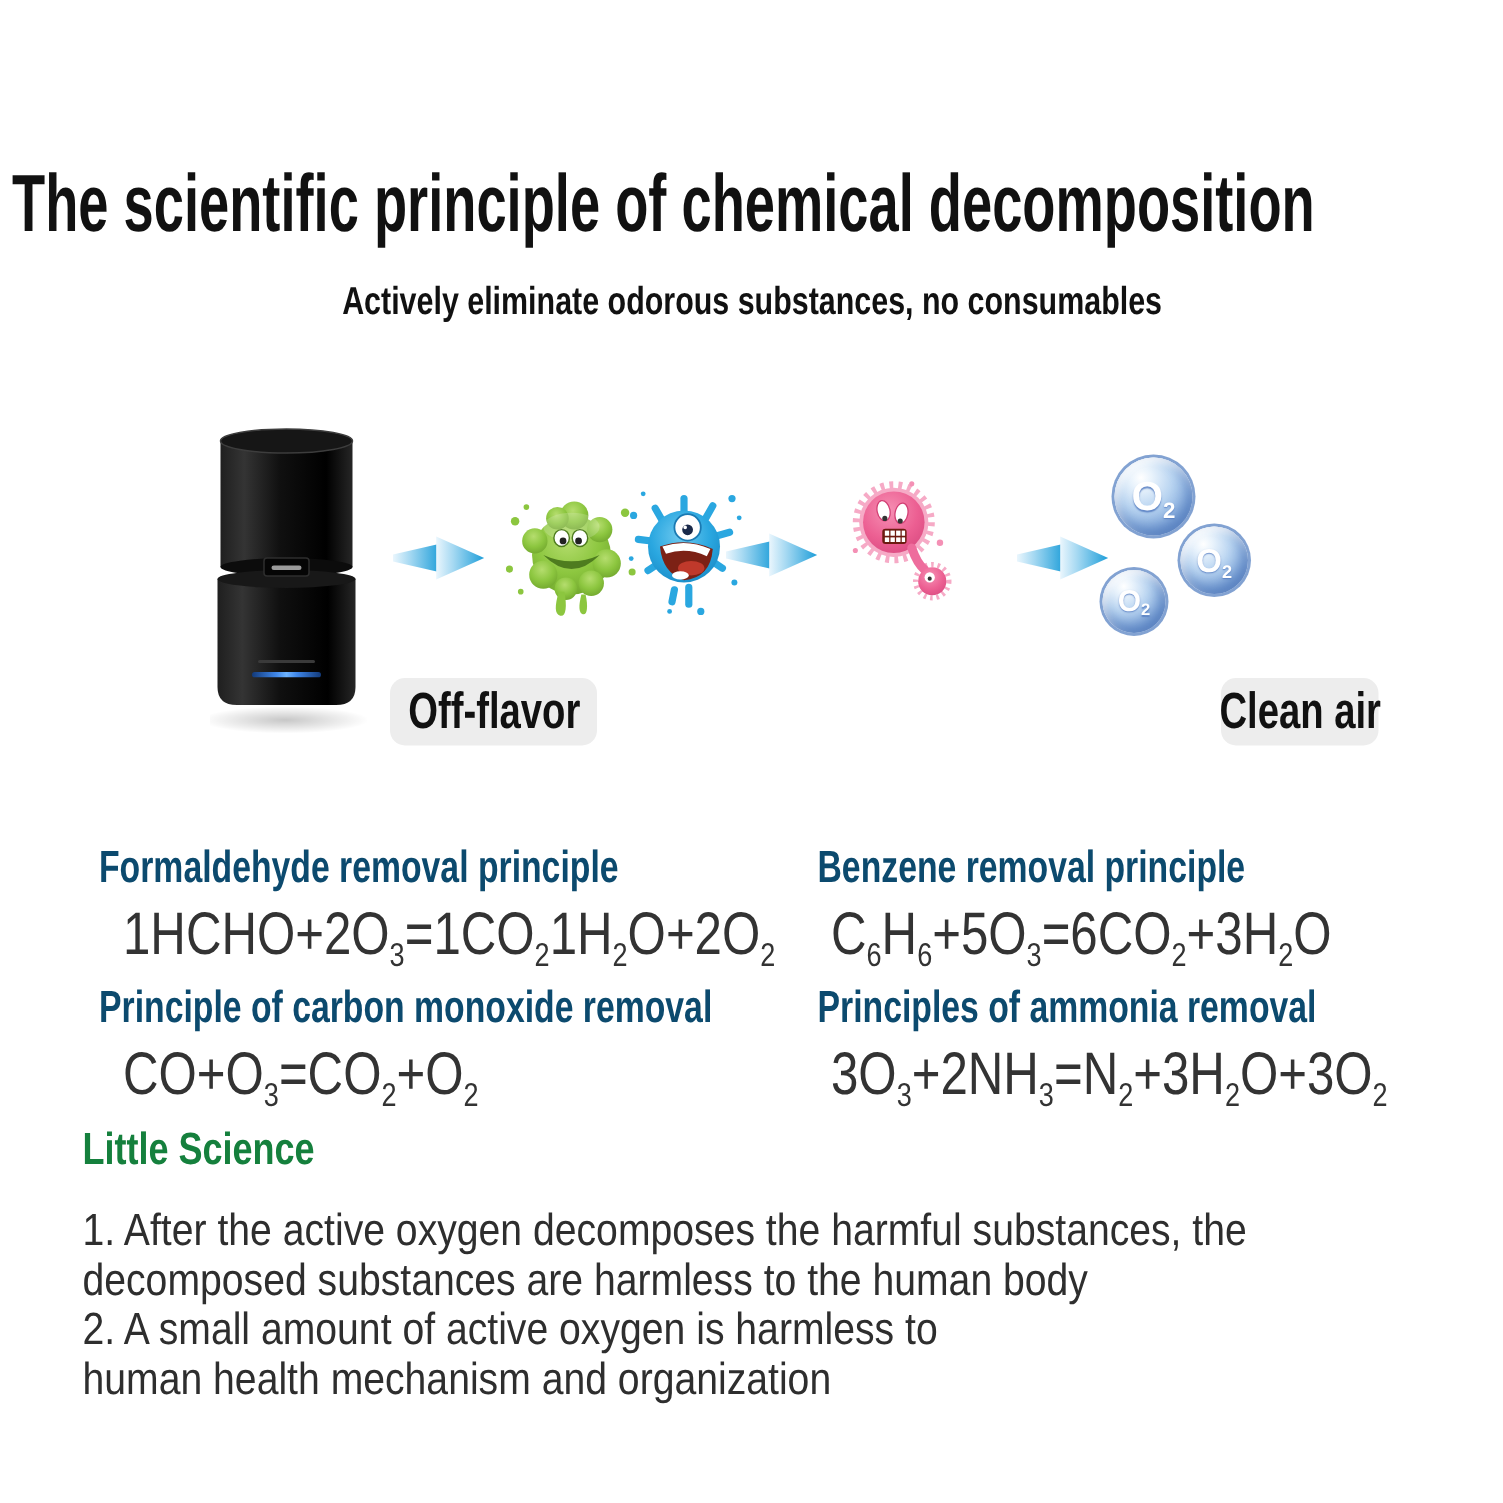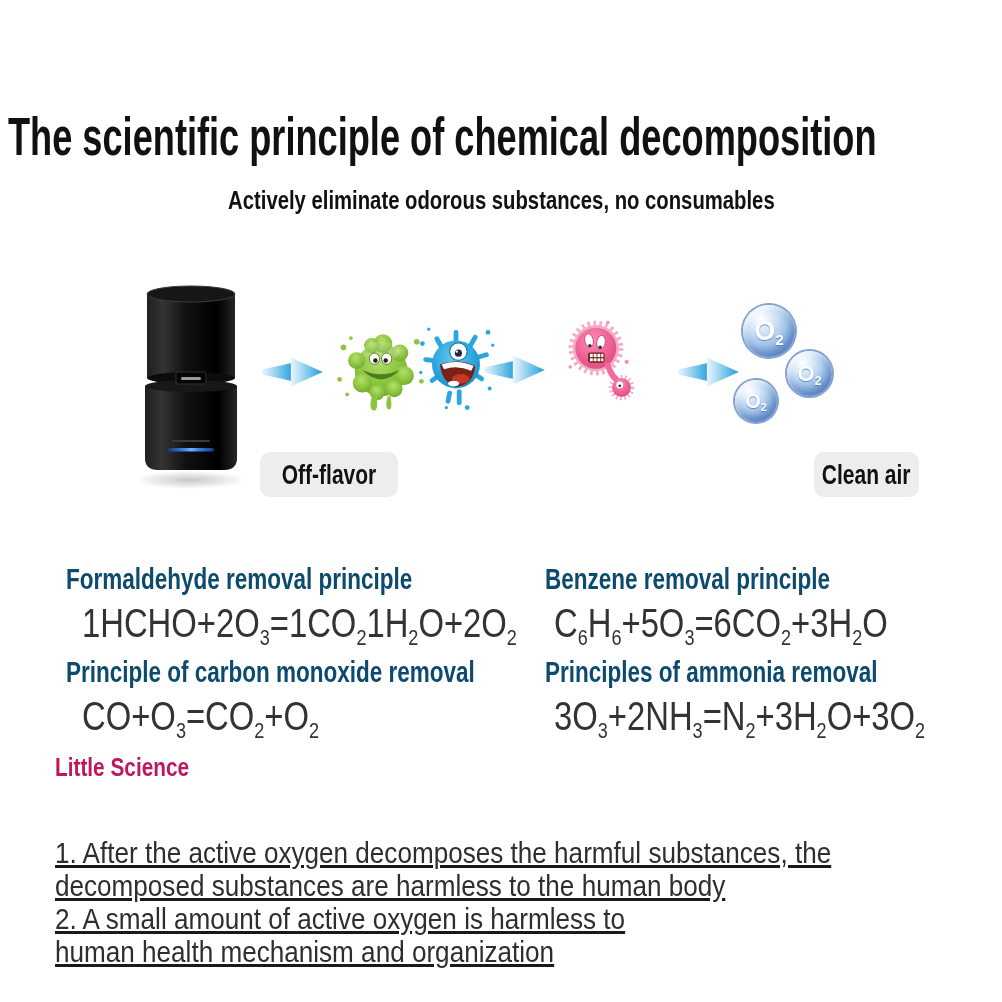--- a/index.html
+++ b/index.html
@@ -35,21 +35,21 @@
     text-shadow:0 1px 1px rgba(80,120,190,.85);
   }
   .bubble1{left:743px;top:305px;width:52px;height:52px;font-size:27px;}
   .bubble2{left:787px;top:351px;width:45px;height:45px;font-size:22px;}
   .bubble3{left:735px;top:380px;width:42px;height:42px;font-size:20px;}
 
   
   .badge{
     position:absolute;top:452px;height:45px;background:#ededed;border-radius:10px;
     display:flex;align-items:center;justify-content:center;
-    font-size:28px;font-weight:700;color:#111;
+    font-size:34px;font-weight:700;color:#111;
   }
   .badge .sqz{transform:scaleX(.75);transform-origin:center center;}
   .badge1{left:260px;width:138px;}
   .badge2{left:412px;width:390px;}
   .badge3{left:814px;width:105px;}
 
   
   .principle{position:absolute;}
   .p0{left:66px;top:562px;}
   .p1{left:545px;top:562px;}
@@ -59,23 +59,23 @@
   .p-title .sqz{transform:scaleX(.75);}
   .p-formula{
     margin-top:4px;font-size:40px;font-weight:400;line-height:46px;color:#333;
     transform:scaleX(.82);transform-origin:left top;white-space:nowrap;
   }
   .p0 .p-formula,.p2 .p-formula{margin-left:16px;}
   .p1 .p-formula,.p3 .p-formula{margin-left:9px;}
   .sub{font-size:55%;position:relative;top:.35em;}
 
   
-  .sci-h{left:55px;top:750px;font-size:26px;font-weight:700;line-height:34px;color:#be185d;text-align:right;}
+  .sci-h{left:55px;top:750px;font-size:30px;font-weight:700;line-height:34px;color:#15803d;text-align:right;}
   .sci-h .sqz{transform:scaleX(.8);}
-  .sci-lines{left:55px;top:836px;text-decoration:underline;}
+  .sci-lines{left:55px;top:804px;}
   .sci-line{font-size:30px;line-height:33px;color:#2e2e2e;transform:scaleX(.87);transform-origin:left top;white-space:nowrap;}
 </style>
 </head>
 <body>
 
 <div class="canvas">
 
   <h1 class="abs title nowrap"><span class="sqz">The scientific principle of chemical decomposition</span></h1>
 
   <div class="abs subtitle"><span class="sqz">Actively eliminate odorous substances, no consumables</span></div>

